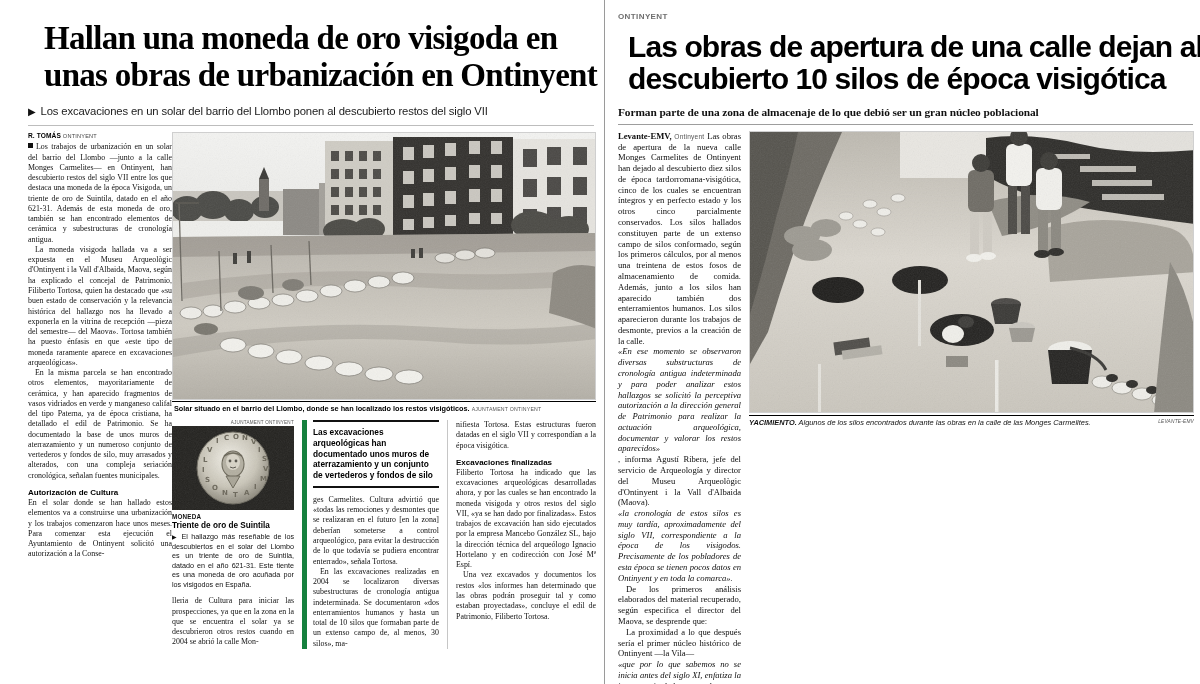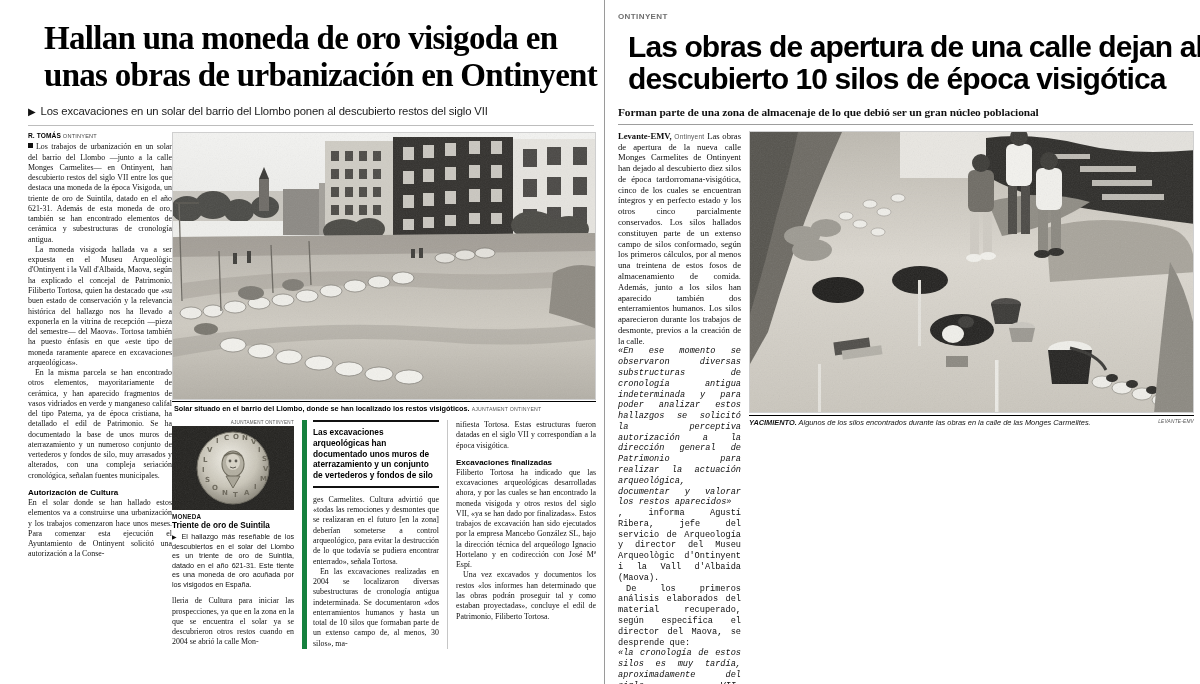--- a/index.html
+++ b/index.html
@@ -156,21 +156,21 @@
 
   .cols-r { display:flex; }
   .col-r1 { width:140px; padding-right:8px; }
   .col-rphoto { width:445px;font-style:italic; }
 
   p.body-r {
     font-family:"Liberation Serif", serif;
     font-size:8.6px; line-height:1.255; text-align:justify; margin:0; color:#0d0d0d;
     hyphens:auto; -webkit-hyphens:auto;
   }
-  p.body-r + p.body-r { text-indent:8px;font-family:Liberation Mono, monospace; }
+  p.body-r + p.body-r { text-indent:8px; }
   p.body-r.ital { font-style:italic; }
   .lead-name { font-weight:bold; font-family:"Liberation Serif", serif; }
   .lead-place { font-size:6.6px; color:#555; font-family:"Liberation Sans", sans-serif; letter-spacing:.2px;}
 
   .photo-main-r {
     width:445px; height:282px; position:relative; overflow:hidden;
     background:#8d8d88; border:1px solid #d0d0d0;
   }
   .cap-r {
     display:flex; justify-content:space-between; align-items:flex-start;
@@ -468,22 +468,22 @@
     <div class="cols-r">
 
       <div class="col-r1">
         <p class="body-r">
           <span class="lead-name">Levante-EMV,</span>
           <span class="lead-place">Ontinyent</span>
           <span>Las obras de apertura de la nueva calle Monges Carmelites de Ontinyent han dejado al descubierto diez silos de época tardorromana-visigótica, cinco de los cuales se encuentran íntegros y en perfecto estado y los otros cinco parcialmente conservados. Los silos hallados constituyen parte de un extenso campo de silos conformado, según los primeros cálculos, por al menos una treintena de estos fosos de almacenamiento de comida. Además, junto a los silos han aparecido también dos enterramientos humanos. Los silos aparecieron durante los trabajos de desmonte, previos a la creación de la calle.</span>
         </p>
         <p class="body-r ital" style="text-indent:0"><span>«En ese momento se observaron diversas substructuras de cronología antigua indeterminada y para poder analizar estos hallazgos se solicitó la perceptiva autorización a la dirección general de Patrimonio para realizar la actuación arqueológica, documentar y valorar los restos aparecidos»</span></p>
         <p class="body-r" style="text-indent:0">, informa Agustí Ribera, jefe del servicio de Arqueología y director del Museu Arqueològic d'Ontinyent i la Vall d'Albaida (Maova).</p>
+        <p class="body-r ital" style="text-indent:0">«la cronología de estos silos es muy tardía, aproximadamente del siglo VII, correspondiente a la época de los visigodos. Precisamente de los pobladores de esta época se tienen pocos datos en Ontinyent y en toda la comarca».</p>
         <p class="body-r">De los primeros análisis elaborados del material recuperado, según especifica el director del Maova, se desprende que:</p>
-        <p class="body-r ital" style="text-indent:0">«la cronología de estos silos es muy tardía, aproximadamente del siglo VII, correspondiente a la época de los visigodos. Precisamente de los pobladores de esta época se tienen pocos datos en Ontinyent y en toda la comarca».</p>
         <p class="body-r">La proximidad a lo que después sería el primer núcleo histórico de Ontinyent —la Vila— </p>
         <p class="body-r ital" style="text-indent:0">«que por lo que sabemos no se inicia antes del siglo XI, enfatiza la importancia de los restos descu-</p>
       </div>
 
       <div class="col-rphoto">
         <div class="photo-main-r">
           <svg width="445" height="282" viewBox="0 0 445 282" preserveAspectRatio="none">
             <defs>
               <linearGradient id="soilR" x1="0" y1="0" x2="0" y2="1">
                 <stop offset="0%" stop-color="#bdb9b0"></stop>

